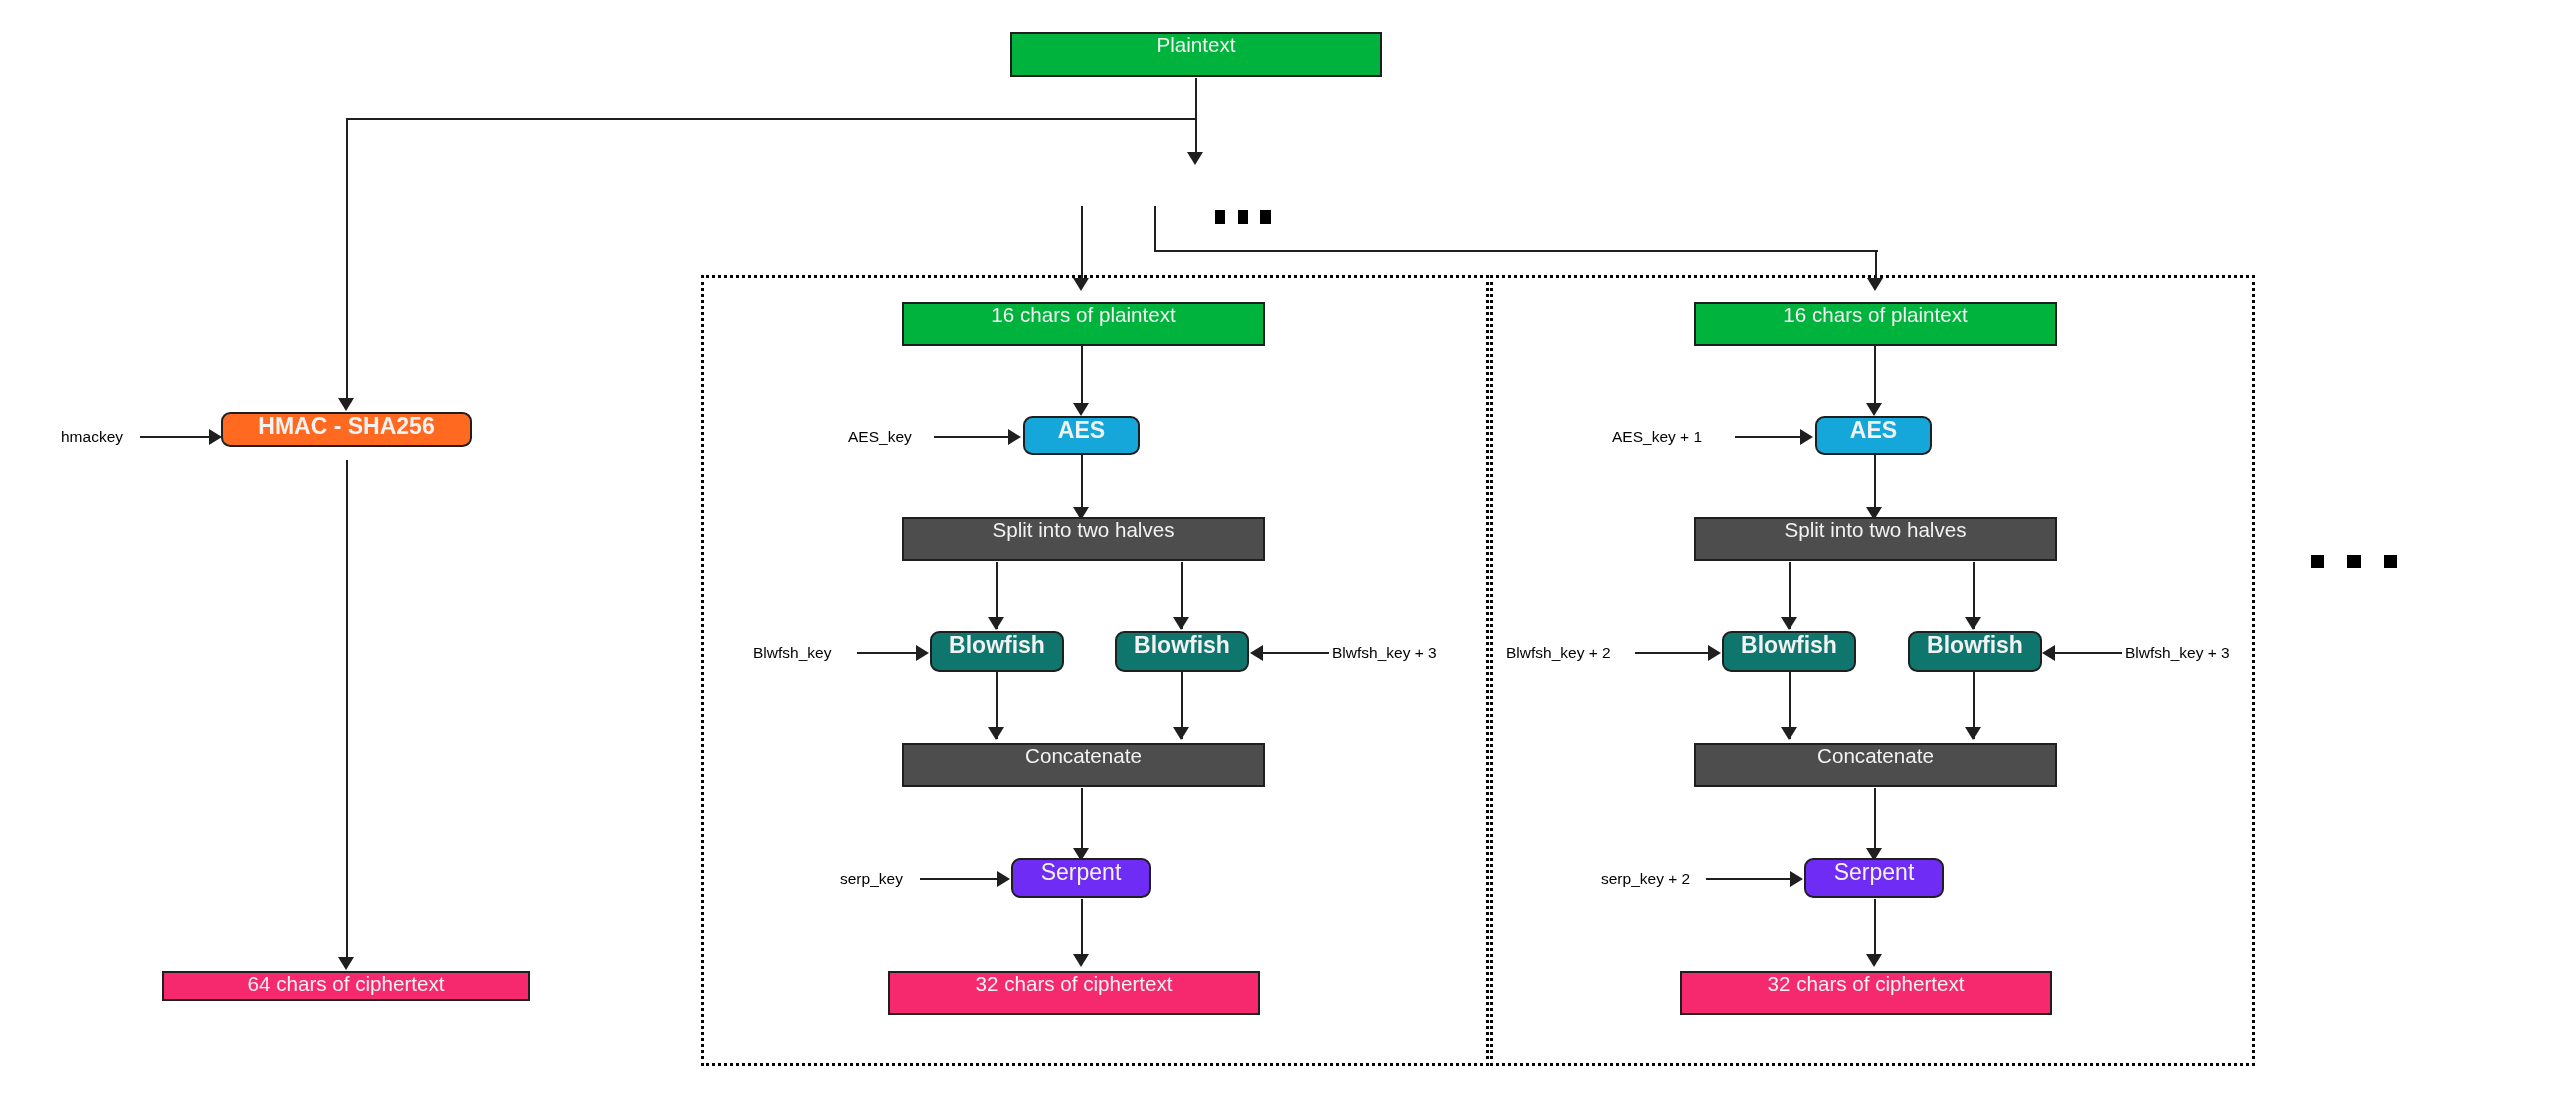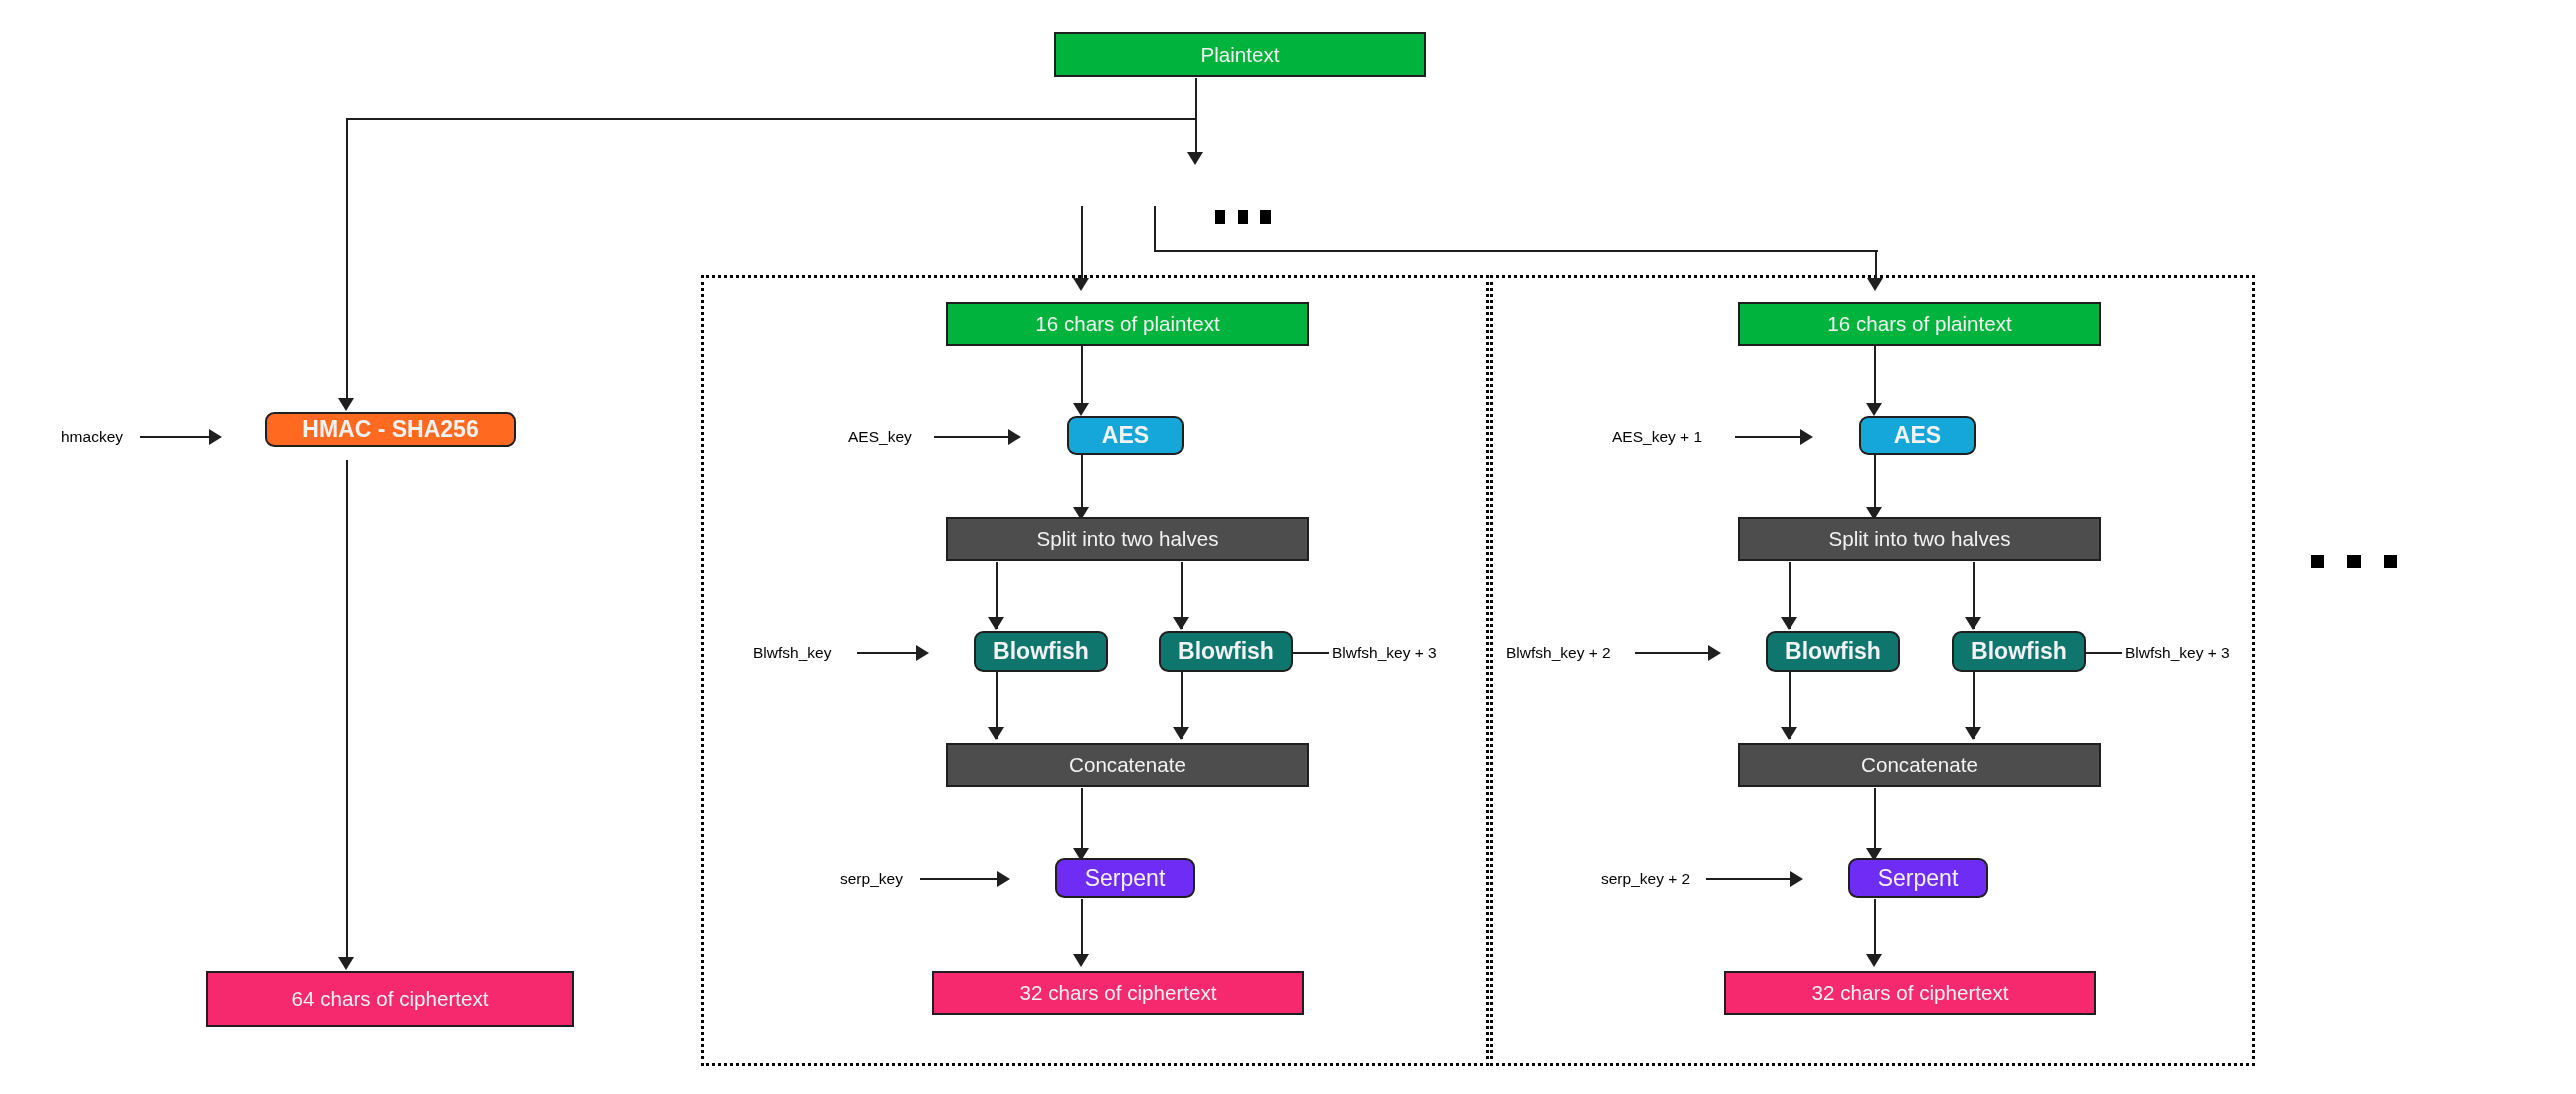--- a/index.html
+++ b/index.html
@@ -15,29 +15,28 @@
     position: relative;
     width: 2576px;
     height: 1095px;
     background: #ffffff;
     overflow: hidden;
   }
   .node {
     position: absolute;
     box-sizing: border-box;
     display: flex;
-    align-items: center;
+    align-items: flex-start;
     justify-content: center;
     text-align: center;
     color: #f2f2f2;
     border: 2.6px solid #1f1f1f;
     line-height: 1.05;
     white-space: nowrap;
     z-index: 4;
-    margin-left: 44px;
   }
   .node-green   { background: #00b33c; font-size: 20.6px; font-weight: 400; }
   .node-gray    { background: #4d4d4d; font-size: 20.6px; font-weight: 400; }
   .node-pink    { background: #f7296e; font-size: 20.6px; font-weight: 400; }
   .node-orange  { background: #ff6a20; font-size: 23px; font-weight: bold; border-radius: 9.3px; }
   .node-blue    { background: #16a7da; font-size: 23px; font-weight: bold; border-radius: 9.3px; }
   .node-magenta { background: #0f766e; font-size: 23px; font-weight: bold; border-radius: 9.3px; }
   .node-purple  { background: #6f2cf5; font-size: 23px; font-weight: normal; border-radius: 9.3px; }
 
   .keylabel {
@@ -143,21 +142,21 @@
   <div class="h-line" style="left:140px; top:436px; width:72px;"></div>
   <div class="arrow-right" style="left:209px; top:429px;"></div>
 
   <div class="node node-orange" style="left:221px; top:412px; width:251px; height:35px;">
     <span>HMAC - SHA256</span>
   </div>
 
   <div class="v-line" style="left:346px; top:460px; height:507px;"></div>
   <div class="arrow-down" style="left:338px; top:957px;"></div>
 
-  <div class="node node-pink" style="left:162px; top:971px; width:368px; height:56px;">
+  <div class="node node-pink" style="left:162px; top:971px; width:368px; height:30px;">
     <span>64 chars of ciphertext</span>
   </div>
 
   <div class="node node-green" style="left:902px; top:302px; width:363px; height:44px;">
     <span>16 chars of plaintext</span>
   </div>
 
   <div class="v-line" style="left:1081px; top:346px; height:64px;"></div>
   <div class="arrow-down" style="left:1073px; top:403px;"></div>
 

